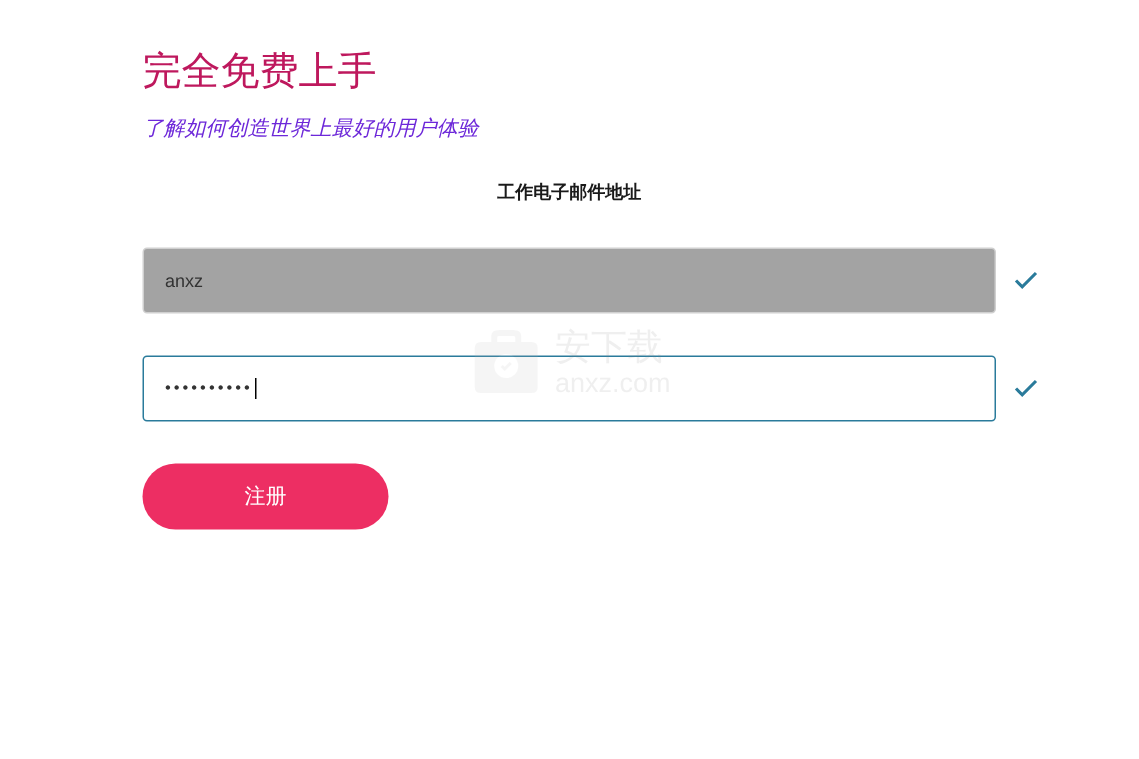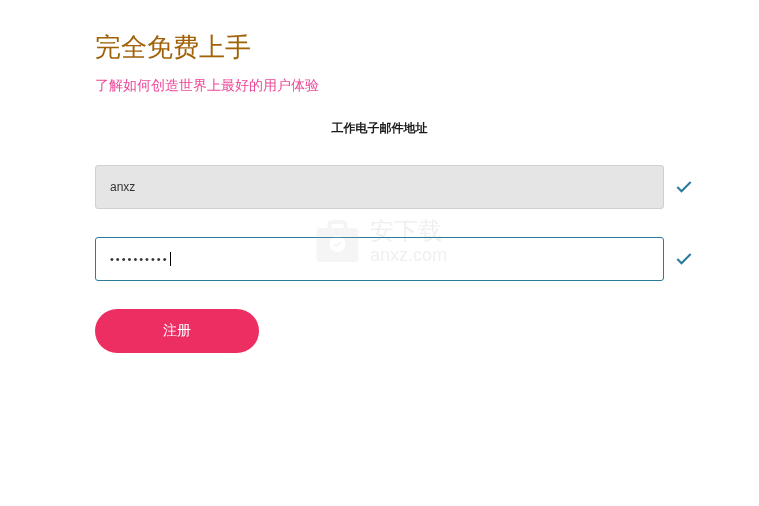--- a/index.html
+++ b/index.html
@@ -11,29 +11,30 @@
       font-family: -apple-system, BlinkMacSystemFont, "Segoe UI", "Microsoft YaHei", sans-serif;
       background: #ffffff;
       width: 759px;
       height: 506px;
       padding: 30px 95px 20px 95px;
       position: relative;
     }
     .heading {
       font-size: 26px;
       font-weight: 400;
-      color: #a16207;
+      color: #be185d;
       margin-bottom: 12px;
       font-family: "SimSun", "宋体", serif;
     }
     .subheading {
       font-size: 14px;
-      color: #ec4899;
+      color: #6d28d9;
       margin-bottom: 25px;
       font-family: "SimSun", "宋体", serif;
+      font-style: italic;
     }
     .form-group {
       margin-bottom: 28px;
       position: relative;
     }
     .label {
       display: block;
       font-size: 12px;
       font-weight: bold;
       color: #1a1a1a;
@@ -41,21 +42,21 @@
       text-align: center;
     }
     .input {
       width: 100%;
       height: 44px;
       padding: 0 14px;
       font-size: 12px;
       color: #333;
       border: 1px solid #d0d0d0;
       border-radius: 3px;
-      background: #e5e5e5;
+      background: #a3a3a3;
       outline: none;
     }
     .input.email-input {
       background: #faf9fc;
     }
     .password-dots {
       width: 100%;
       height: 44px;
       padding: 0 14px;
       font-size: 11px;

